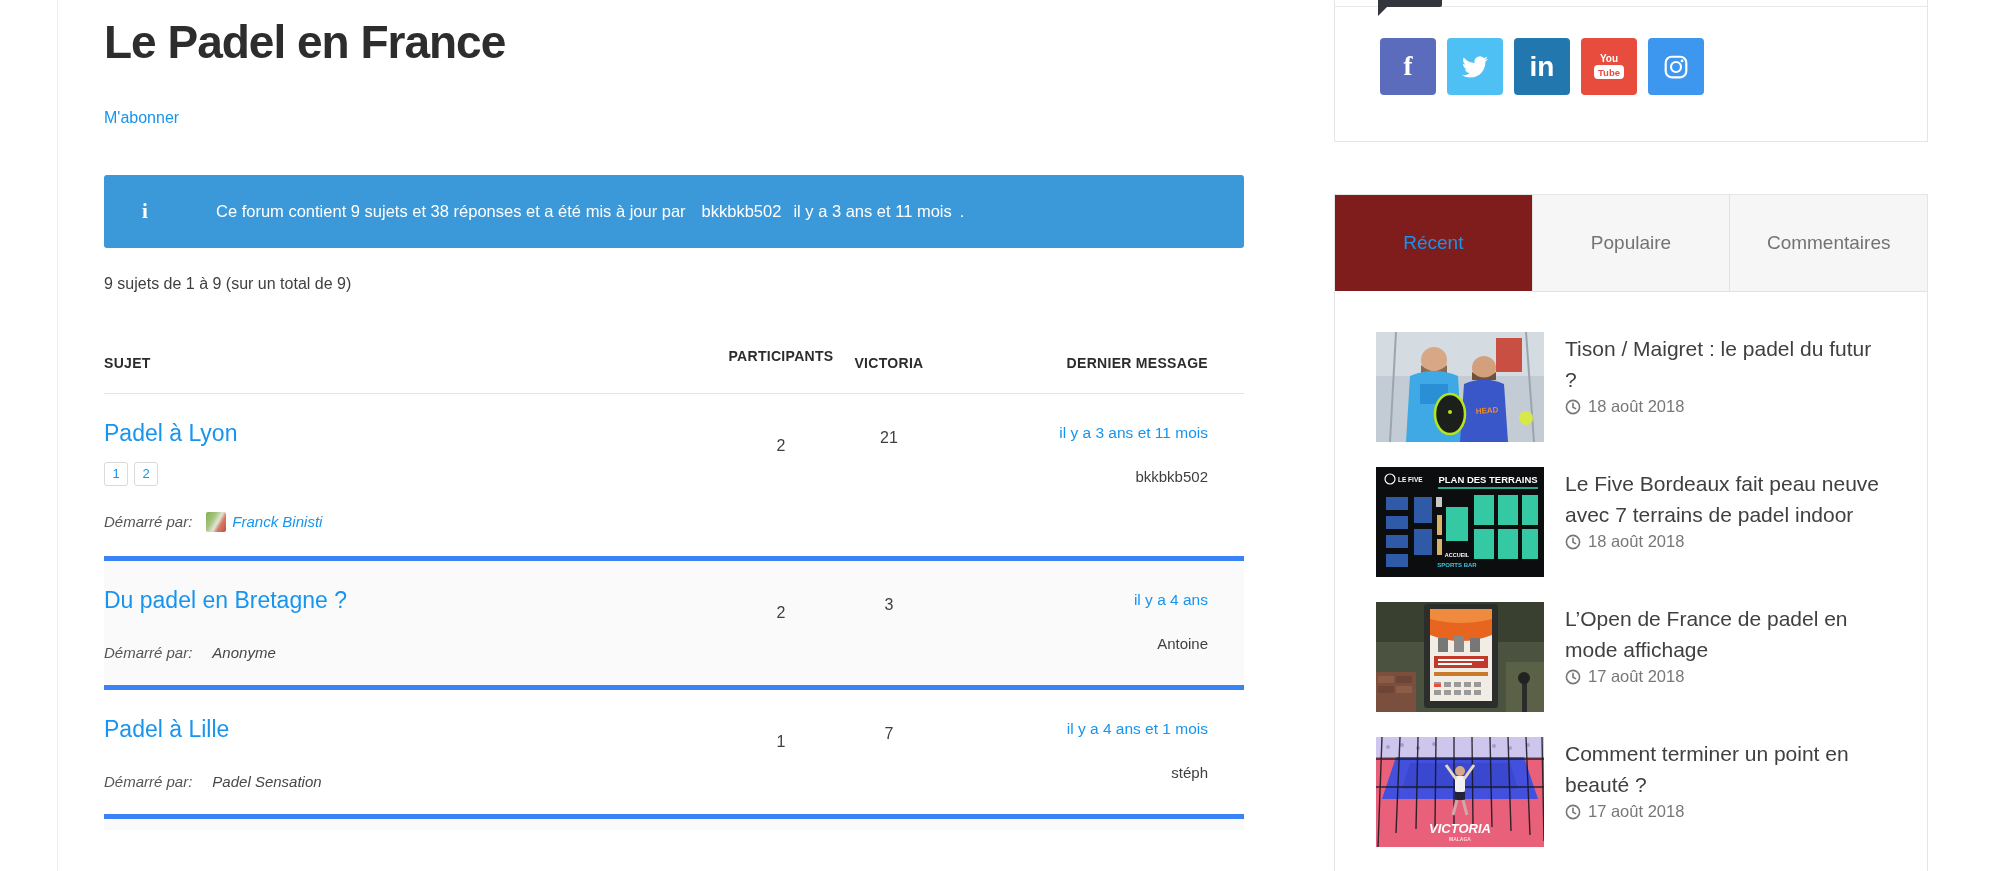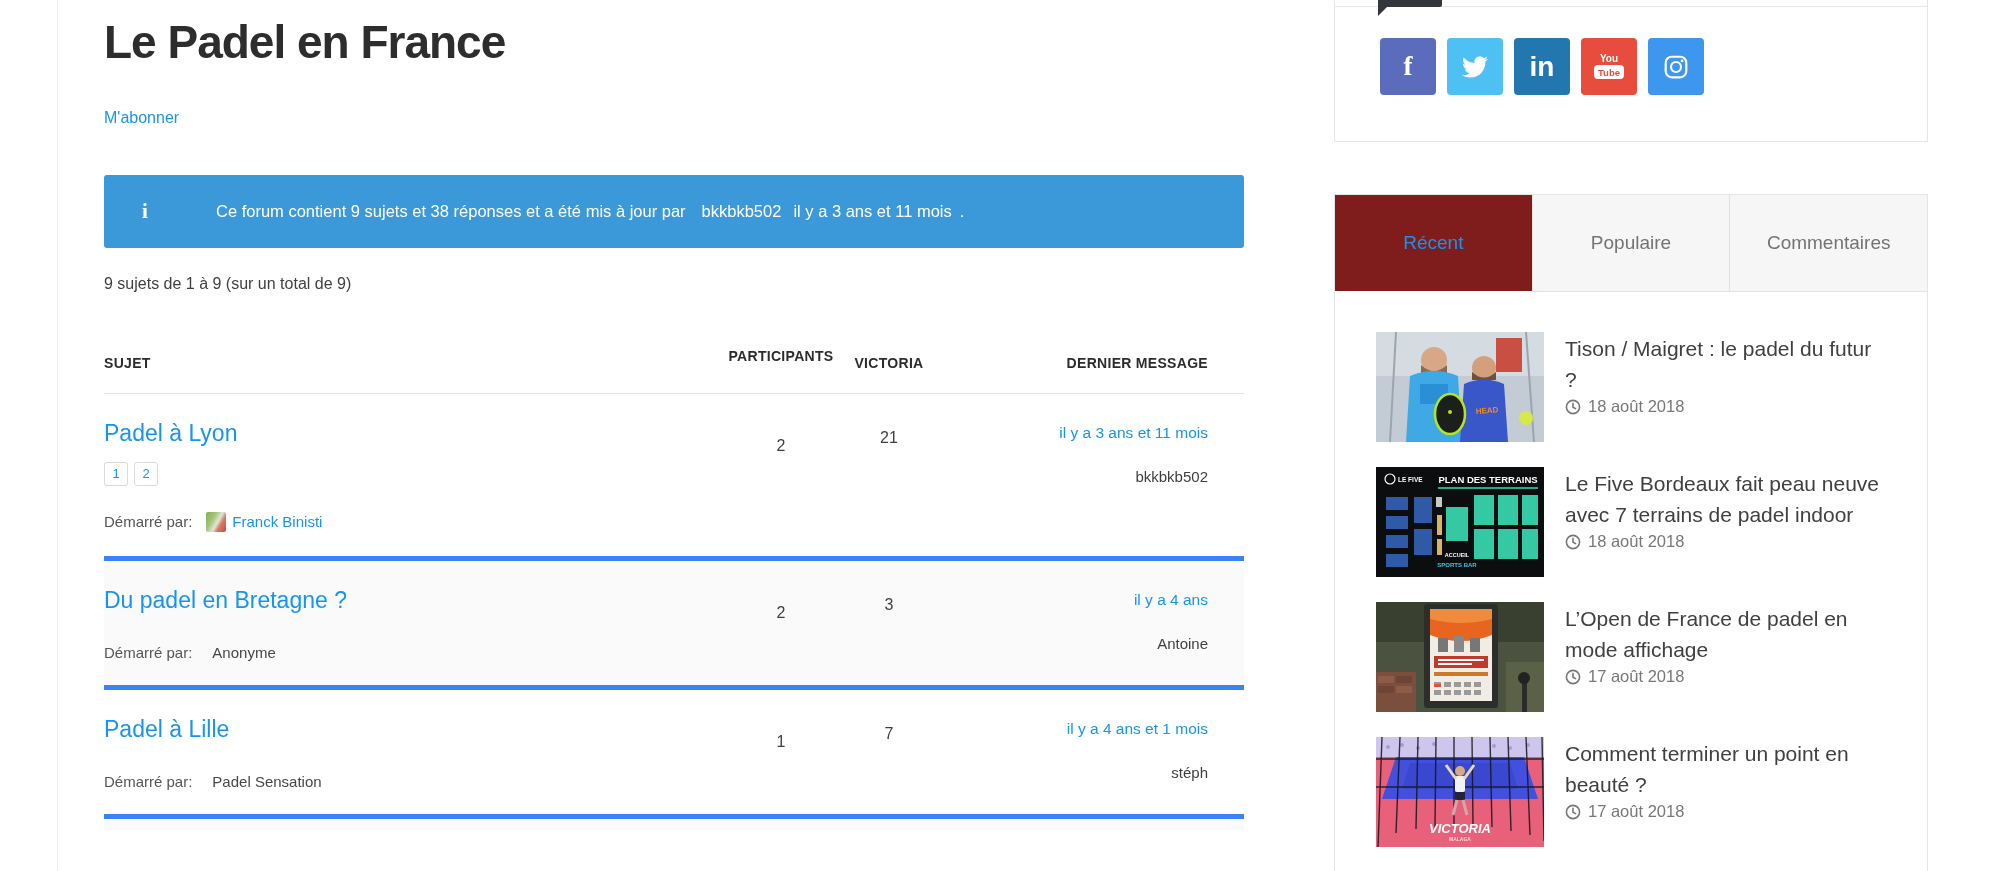--- a/index.html
+++ b/index.html
@@ -29,21 +29,21 @@
   .col-topic{flex:1;min-width:0;}
   .col-part{width:106px;text-align:center;word-break:break-word;line-height:2.15;}
   .col-msg{width:110px;text-align:center;}
   .col-last{width:300px;text-align:right;padding-right:36px;box-sizing:border-box;}
   .t-row{display:flex;padding:26px 0 24px;border-bottom:5px solid #3b82f6;}
   .t-row.shaded{background:#fafafa;}
   .topic-link{display:inline-block;font-size:23px;color:#1794ee;font-weight:normal;}
   .pages{margin-top:15px;display:flex;gap:6px;}
   .page-box{display:inline-flex;width:22px;height:22px;border:1px solid #dadada;border-radius:3px;
     align-items:center;justify-content:center;font-size:13px;color:#1794ee;background:#fff;}
-  .started{margin-top:26px;font-size:15px;color:#555;display:flex;align-items:center;}
+  .started{margin-top:26px;font-size:15px;color:#555;display:flex;align-items:center;font-style:italic;}
   .avatar{width:20px;height:20px;margin-left:14px;border-radius:2px;flex:none;
     background:linear-gradient(120deg,#7fae57 0%,#a9c57d 35%,#e0e6d8 55%,#d77a62 70%,#b8524a 100%);}
   .starter-link{color:#1794ee;margin-left:6px;}
   .starter-plain{color:#474747;margin-left:20px;}
   .cell-val{font-size:16px;color:#3f3f3f;padding-top:9px;}
   .last-link{display:block;font-size:15.5px;color:#1794ee;padding-top:4px;}
   .last-author{margin-top:26px;font-size:15px;color:#3f3f3f;}
   .partial-row{height:11px;background:#fafafa;}
 
   

